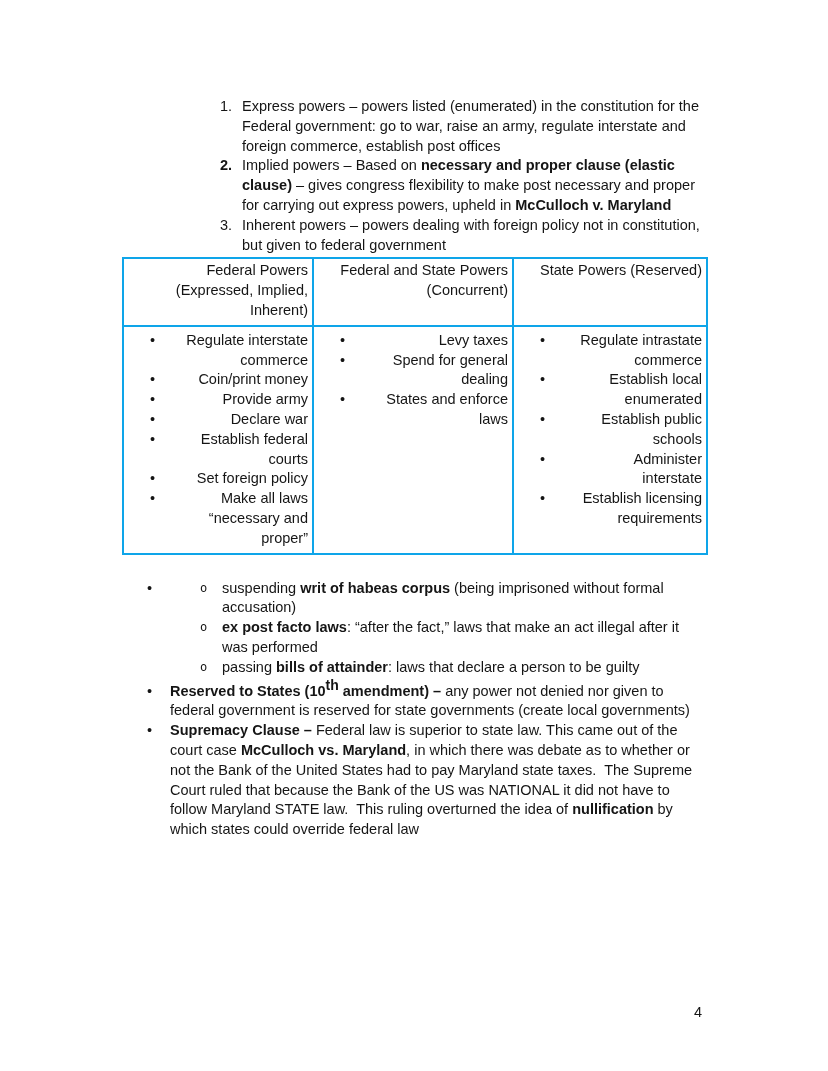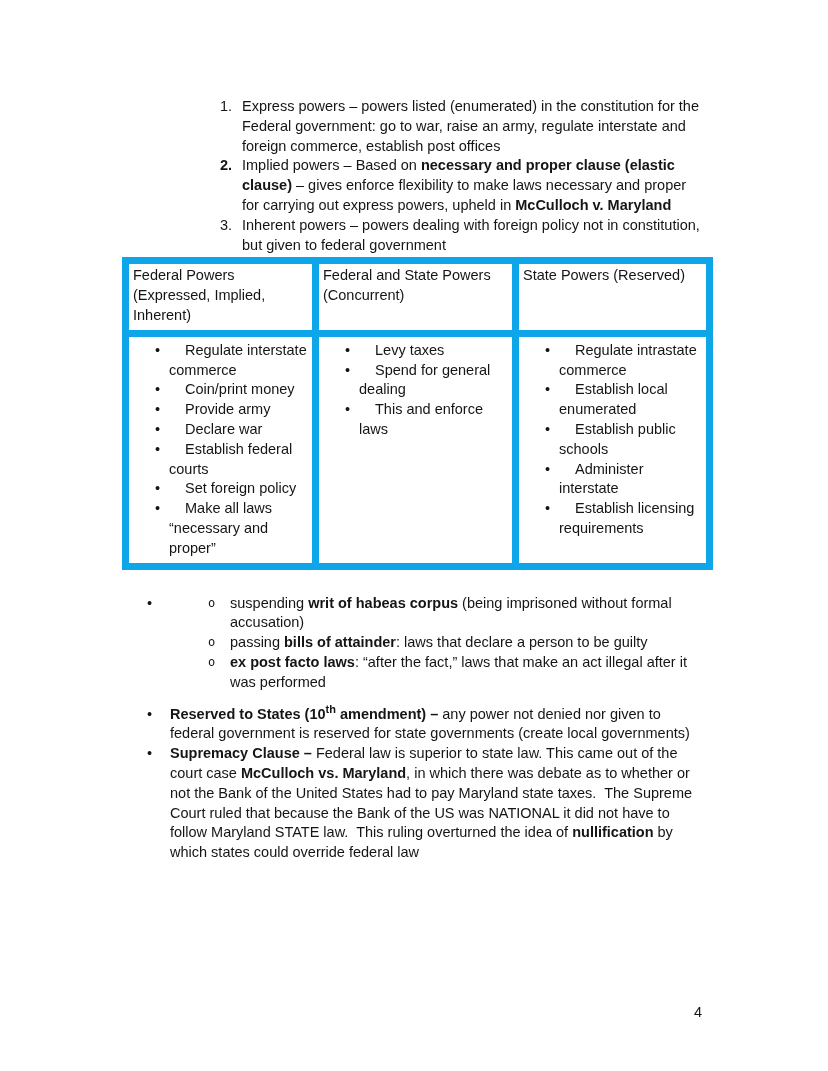--- a/index.html
+++ b/index.html
@@ -16,38 +16,38 @@
     overflow: hidden;
   }
   .content {
     position: absolute;
     left: 122px;
     top: 97px;
     width: 584px;
   }
   .b { font-weight: 700; }
   .txt { white-space: pre-wrap; }
-  sup { font-size: 11px; line-height: 0; }
+  sup { font-size: 14px; line-height: 0; }
 
   
   .numlist { list-style: none; margin: 0; padding: 0 0 0 98px; }
   .numlist li { display: flex; }
   .numlist .num { width: 22px; flex-shrink: 0; }
 
   
   table.powers {
     border-collapse: collapse;
     table-layout: fixed;
     width: 584px;
     margin-top: 2px;
   }
   table.powers th, table.powers td {
-    border: 7px solid #0ea5e9;
+    border: 2px solid #0ea5e9;
     vertical-align: top;
-    text-align: left;
+    text-align: right;
     font-weight: normal;
     padding: 2px 4px 4px 4px;
   }
   table.powers th { white-space: pre-wrap; line-height: 19.8px; }
   .cell-list { list-style: none; margin: 2px 0 0 0; padding: 0; }
   .cell-list li {
     position: relative;
     padding-left: 36px;
     text-indent: 16px;
     white-space: pre-wrap;
@@ -57,21 +57,21 @@
     position: absolute;
     left: 22px;
     top: 0;
     text-indent: 0;
   }
 
   
   .bullets { list-style: none; margin: 24px 0 0 0; padding: 0; }
   .bullets > li { position: relative; padding-left: 48px; }
   .bullets > li::before { content: "\2022"; position: absolute; left: 25px; top: 0; }
-  .sub { list-style: none; margin: 12px; padding: 0; }
+  .sub { list-style: none; margin: 4px; padding: 0; }
   .sub > li { position: relative; padding-left: 48px; }
   .sub > li::before {
     content: "o";
     position: absolute;
     left: 26px;
     top: 0;
     font-family: "DejaVu Sans Mono", monospace;
     font-size: 12px;
   }
 
@@ -87,21 +87,21 @@
 <div class="page">
   <div class="content">
 
     <ol class="numlist">
       <li>
         <span class="num txt"><span>1.</span></span>
         <span class="txt"><span>Express powers – powers listed (enumerated) in the constitution for the Federal government: go to war, raise an army, regulate interstate and foreign commerce, establish post offices</span></span>
       </li>
       <li>
         <span class="num txt"><span class="b">2.</span></span>
-        <span class="txt"><span>Implied powers – Based on </span><span class="b">necessary and proper clause (elastic clause)</span><span> – gives enforce flexibility to make laws necessary and proper for carrying out express powers, upheld in </span><span class="b">McCulloch v. Maryland</span></span>
+        <span class="txt"><span>Implied powers – Based on </span><span class="b">necessary and proper clause (elastic clause)</span><span> – gives congress flexibility to make post necessary and proper for carrying out express powers, upheld in </span><span class="b">McCulloch v. Maryland</span></span>
       </li>
       <li>
         <span class="num txt"><span>3.</span></span>
         <span class="txt"><span>Inherent powers – powers dealing with foreign policy not in constitution, but given to federal government</span></span>
       </li>
     </ol>
 
     <table class="powers">
       <colgroup>
         <col style="width:190px">
@@ -128,21 +128,21 @@
                 <li>Declare war</li>
                 <li>Establish federal courts</li>
                 <li>Set foreign policy</li>
                 <li>Make all laws “necessary and proper”</li>
               </ul>
           </td>
           <td>
             <ul class="cell-list">
                 <li>Levy taxes</li>
                 <li>Spend for general dealing</li>
-                <li>This and enforce laws</li>
+                <li>States and enforce laws</li>
               </ul>
           </td>
           <td>
             <ul class="cell-list">
                 <li>Regulate intrastate commerce</li>
                 <li>Establish local enumerated</li>
                 <li>Establish public schools</li>
                 <li>Administer interstate</li>
                 <li>Establish licensing requirements</li>
               </ul>
@@ -151,24 +151,24 @@
       </tbody>
     </table>
 
     <ul class="bullets">
       <li>
         <ul class="sub">
           <li>
             <span class="txt"><span>suspending </span><span class="b">writ of habeas corpus </span><span>(being imprisoned without formal accusation)</span></span>
           </li>
           <li>
-            <span class="txt"><span>passing </span><span class="b">bills of attainder</span><span>: laws that declare a person to be guilty</span></span>
+            <span class="txt"><span class="b">ex post facto laws</span><span>: “after the fact,” laws that make an act illegal after it was performed</span></span>
           </li>
           <li>
-            <span class="txt"><span class="b">ex post facto laws</span><span>: “after the fact,” laws that make an act illegal after it was performed</span></span>
+            <span class="txt"><span>passing </span><span class="b">bills of attainder</span><span>: laws that declare a person to be guilty</span></span>
           </li>
         </ul>
       </li>
       <li>
         <span class="txt"><span class="b">Reserved to States (10</span><sup class="b">th</sup><span class="b"> amendment) – </span><span>any power not denied nor given to federal government is reserved for state governments (create local governments)</span></span>
       </li>
       <li>
         <span class="txt"><span class="b">Supremacy Clause – </span><span>Federal law is superior to state law. This came out of the court case </span><span class="b">McCulloch vs. Maryland</span><span>, in which there was debate as to whether or not the Bank of the United States had to pay Maryland state taxes.  The Supreme Court ruled that because the Bank of the US was NATIONAL it did not have to follow Maryland STATE law.  This ruling overturned the idea of </span><span class="b">nullification</span><span> by which states could override federal law</span></span>
       </li>
     </ul>

